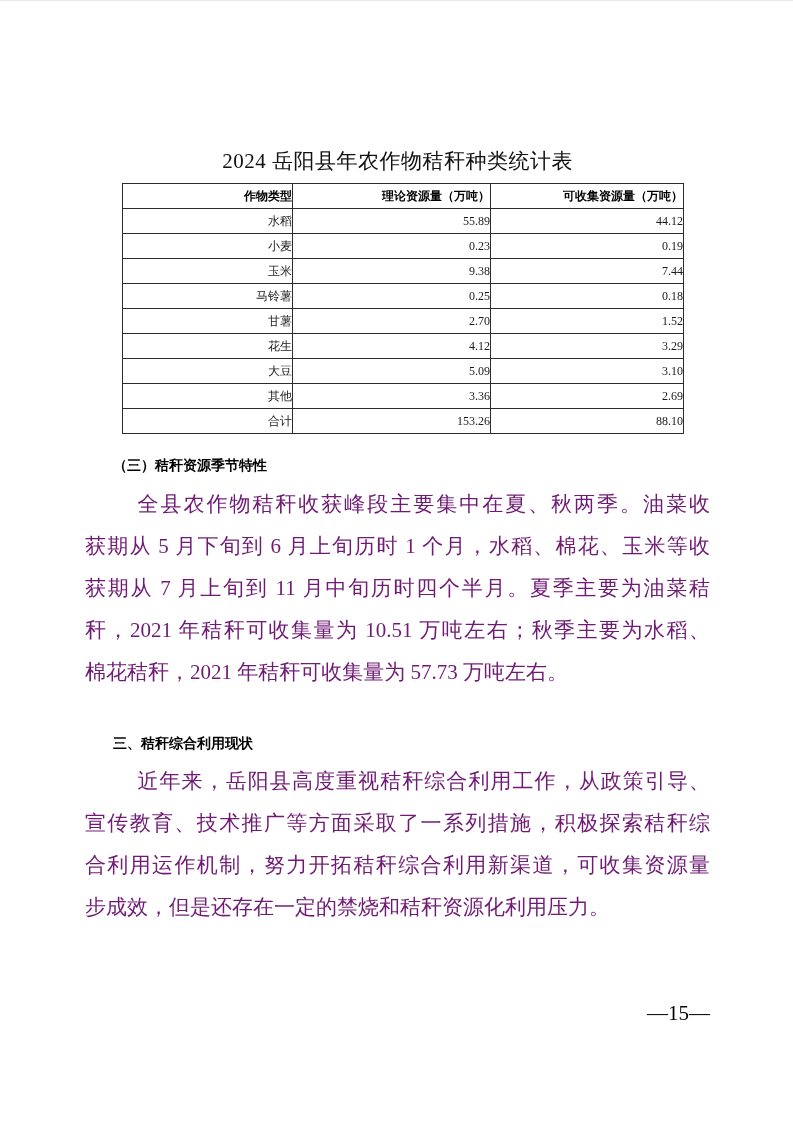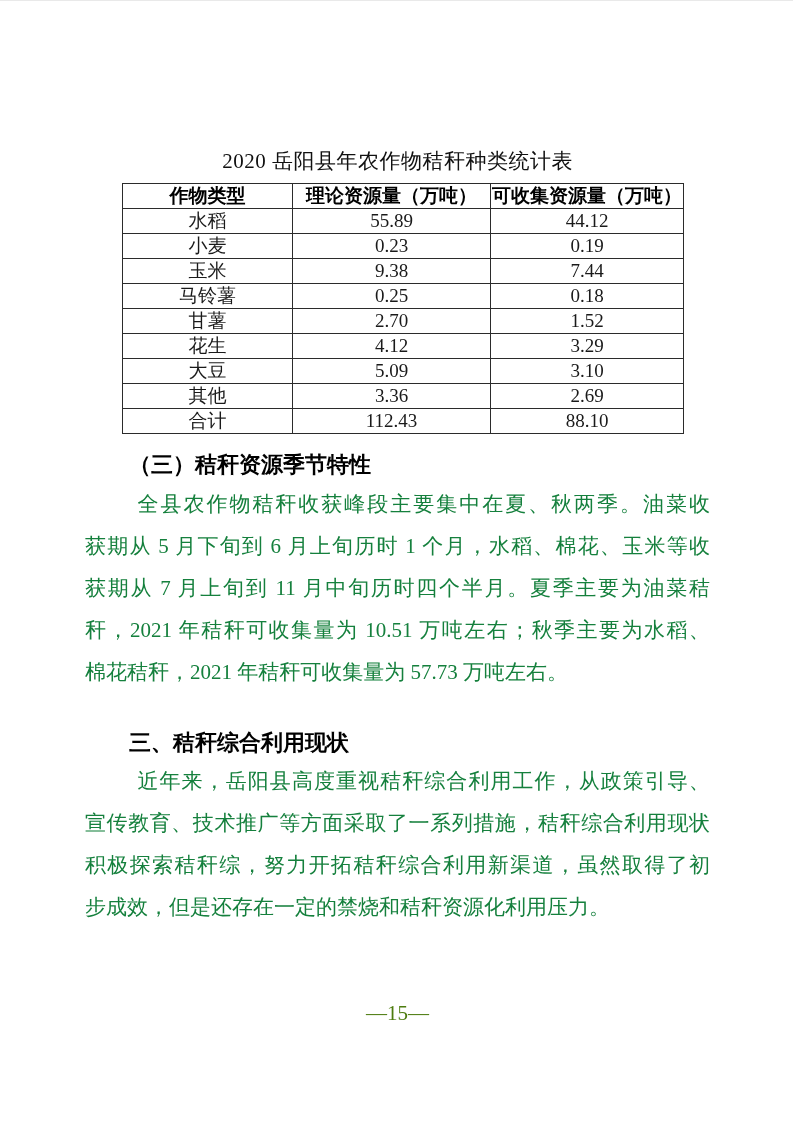--- a/index.html
+++ b/index.html
@@ -28,64 +28,64 @@
     table-layout: fixed;
     width: 561px;
   }
   col.c1 { width: 170px; }
   col.c2 { width: 198px; }
   col.c3 { width: 193px; }
   th, td {
     border: 1px solid #2b2b2b;
     height: 24px;
     line-height: 24px;
-    text-align: center;
+    text-align: right;
     vertical-align: middle;
-    font-size: 19px;
+    font-size: 12px;
     font-weight: normal;
     padding: 0;
     white-space: nowrap;
     overflow: hidden;
   }
   thead th { font-weight: bold; color: #000; }
 
   .heading {
     font-family: "Liberation Sans", sans-serif;
     font-weight: bold;
     color: #000;
-    font-size: 22px;
+    font-size: 14px;
     line-height: 28px;
     text-indent: 2em;
   }
   .heading.h1 { margin-top: 17px; }
   .heading.h2 { margin-top: 36px; }
 
-  .para { margin-top: 4px; font-size: 21px; color: #15803d; }
+  .para { margin-top: 4px; font-size: 21px; color: #701a75; }
   .para .line {
     line-height: 42px;
     text-align: justify;
   }
   .para .line.just { text-align-last: justify; }
   .para .line.first { text-indent: 2.5em; }
   .para.p2 { margin-top: 3px; }
 
   .footer {
     margin-top: 70px;
-    text-align: center;
+    text-align: right;
     font-size: 21px;
     line-height: 30px;
-    color: #4d7c0f;
+    color: #000000;
   }
 </style>
 </head>
 <body>
 
 <div class="page">
 
-  <div class="title">2020 岳阳县年农作物秸秆种类统计表</div>
+  <div class="title">2024 岳阳县年农作物秸秆种类统计表</div>
 
   <div class="table-wrap">
     <table>
       <colgroup>
           <col class="c1">
           <col class="c2">
           <col class="c3">
         </colgroup>
       <thead>
         <tr>
@@ -130,41 +130,41 @@
           <td>5.09</td>
           <td>3.10</td>
         </tr>
         <tr>
           <td>其他</td>
           <td>3.36</td>
           <td>2.69</td>
         </tr>
         <tr>
           <td>合计</td>
-          <td>112.43</td>
+          <td>153.26</td>
           <td>88.10</td>
         </tr>
       </tbody>
     </table>
   </div>
 
   <div class="heading h1">（三）秸秆资源季节特性</div>
 
   <div class="para p1">
     <div class="line first just">全县农作物秸秆收获峰段主要集中在夏、秋两季。油菜收</div>
     <div class="line just">获期从 5 月下旬到 6 月上旬历时 1 个月，水稻、棉花、玉米等收</div>
     <div class="line just">获期从 7 月上旬到 11 月中旬历时四个半月。夏季主要为油菜秸</div>
     <div class="line just">秆，2021 年秸秆可收集量为 10.51 万吨左右；秋季主要为水稻、</div>
     <div class="line">棉花秸秆，2021 年秸秆可收集量为 57.73 万吨左右。</div>
   </div>
 
   <div class="heading h2">三、秸秆综合利用现状</div>
 
   <div class="para p2">
     <div class="line first just">近年来，岳阳县高度重视秸秆综合利用工作，从政策引导、</div>
-    <div class="line just">宣传教育、技术推广等方面采取了一系列措施，秸秆综合利用现状</div>
-    <div class="line just">积极探索秸秆综，努力开拓秸秆综合利用新渠道，虽然取得了初</div>
+    <div class="line just">宣传教育、技术推广等方面采取了一系列措施，积极探索秸秆综</div>
+    <div class="line just">合利用运作机制，努力开拓秸秆综合利用新渠道，可收集资源量</div>
     <div class="line">步成效，但是还存在一定的禁烧和秸秆资源化利用压力。</div>
   </div>
 
   <div class="footer">—15—</div>
 
 </div>
 
 </body></html>

